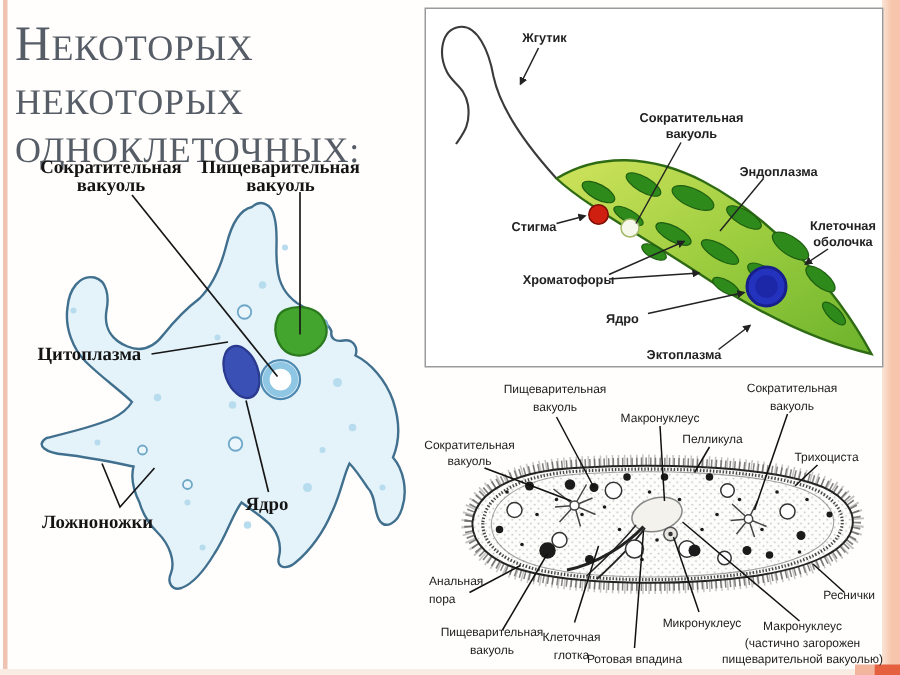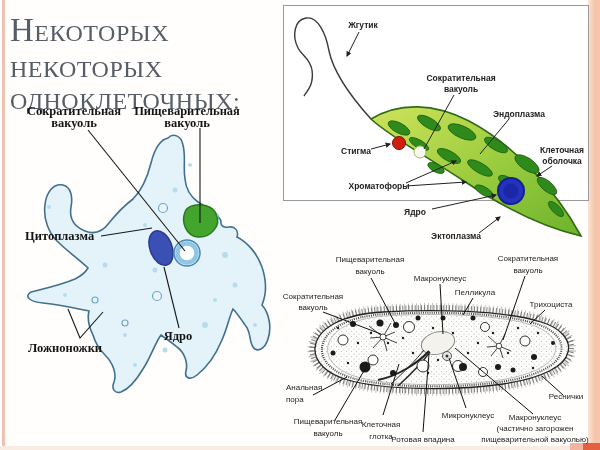--- a/index.html
+++ b/index.html
@@ -9,21 +9,21 @@
   .accent-right{position:absolute;left:588px;top:0;width:12px;height:450px;
         background:linear-gradient(to right,#fbe4d6,#f6c5ab 55%);}
   .accent-bottom{position:absolute;left:0;bottom:0;width:600px;height:4px;background:#f9ece2;}
   .corner-mark-1{position:absolute;left:570px;top:443px;width:13px;height:7px;background:#f3b49e;}
   .corner-mark-2{position:absolute;left:583px;top:443px;width:17px;height:7px;background:#e4603f;}
   .title{position:absolute;left:10px;top:8px;width:284px;margin:0;
          font-family:"Liberation Serif",serif;font-weight:400;font-size:24px;line-height:1.35;
          color:#565d66;letter-spacing:.5px;}
   .title::first-letter{font-size:33px;}
   .amoeba-svg{position:absolute;left:5px;top:95px;}
-  .euglena-box{position:absolute;left:283px;top:5px;width:306px;height:196px;
+  .euglena-box{position:absolute;left:283px;top:5px;width:306px;height:240px;
          background:#ffffff;border:1px solid #9a9a9a;box-sizing:border-box;}
   .paramecium-svg{position:absolute;left:283px;top:248px;overflow:visible;}
   text{user-select:none;}
   .am-label{font-family:"Liberation Serif",serif;font-weight:bold;font-size:12.5px;fill:#141414;}
   .eu-label{font-family:"Liberation Sans",sans-serif;font-weight:bold;font-size:8.5px;fill:#222;}
   .pa-label{font-family:"Liberation Sans",sans-serif;font-size:8px;fill:#1c1c1c;}
   .lead{stroke:#161616;stroke-width:1.1;fill:none;}
 </style>
 </head>
 <body>

